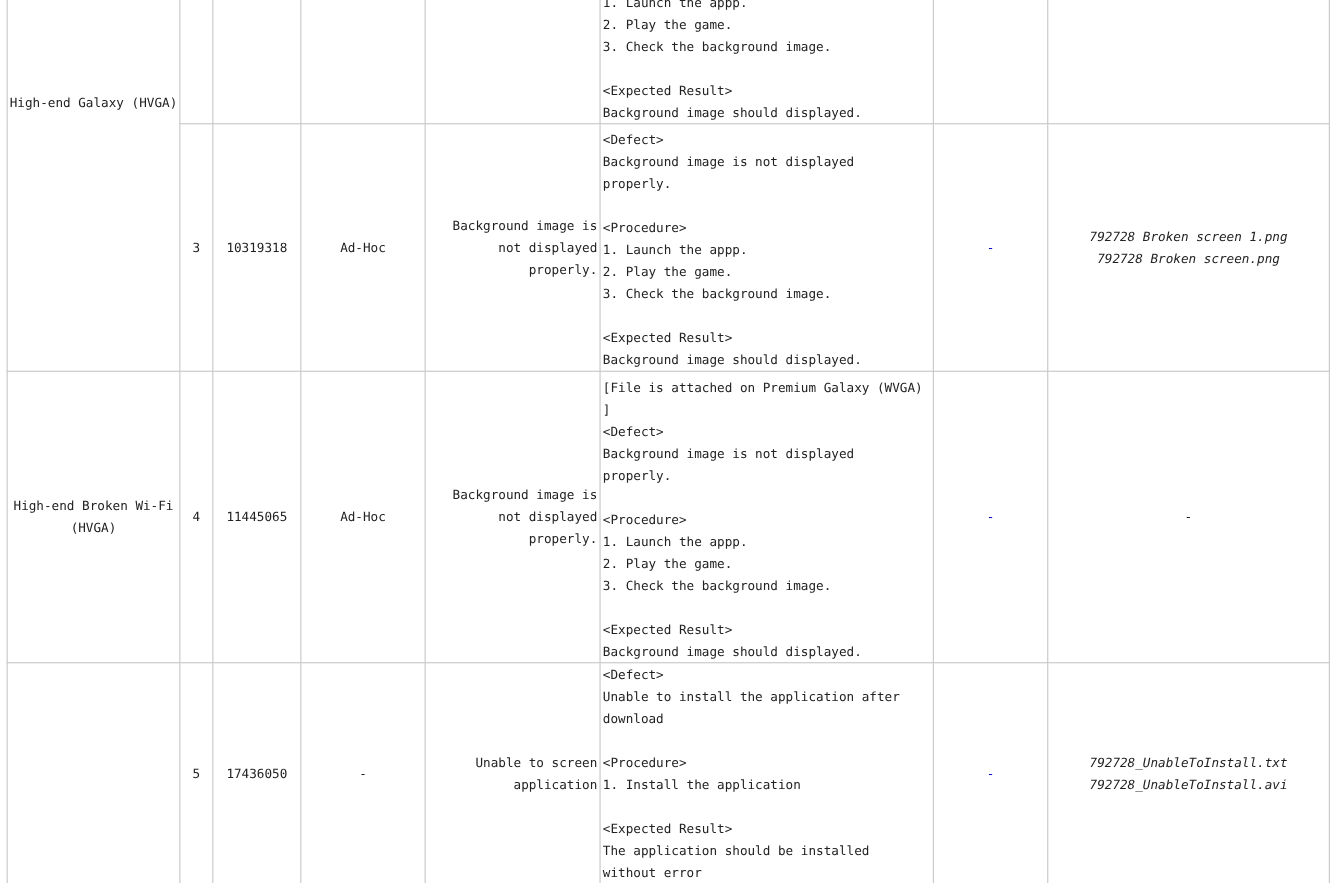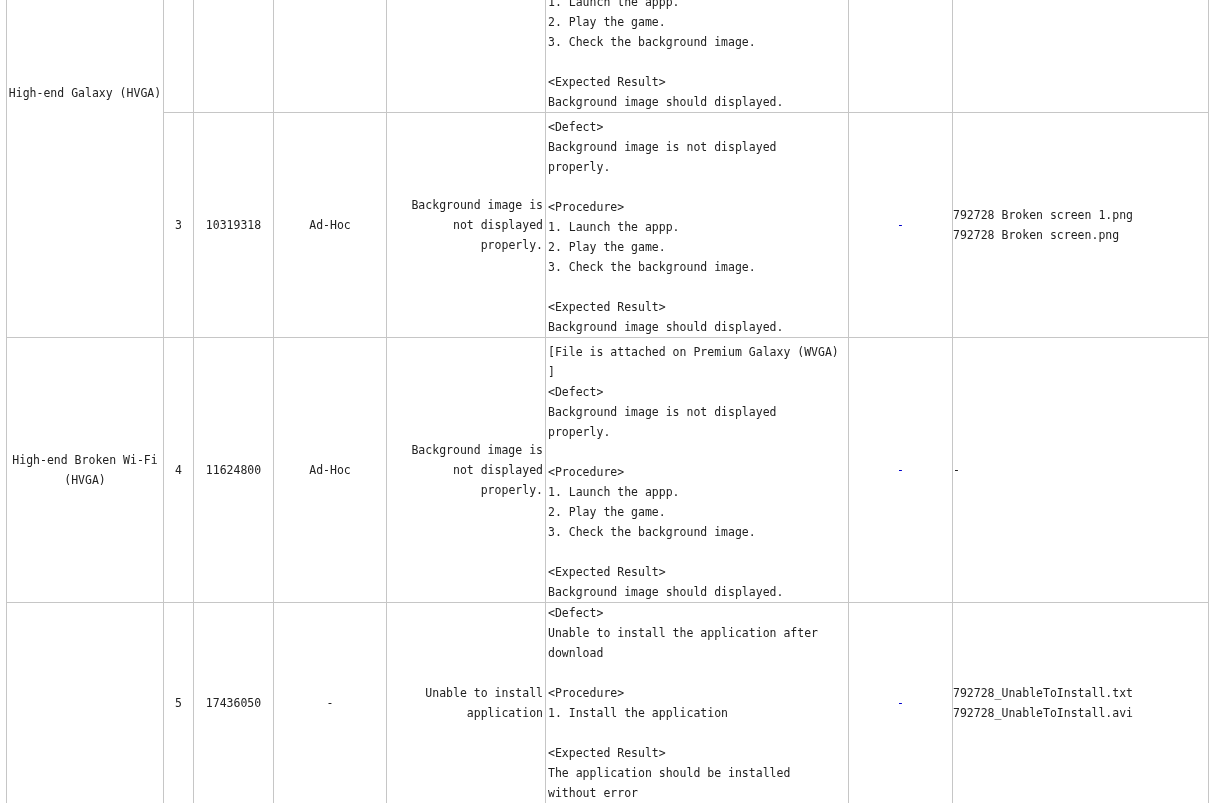--- a/index.html
+++ b/index.html
@@ -37,21 +37,21 @@
   tr.h224 { height: 224px; }
   tr.h200 { height: 200px; }
   td.device  { text-align: center; }
   td.center  { text-align: center; }
   td.summary { text-align: right; padding: 0 2px; }
   td.desc    { text-align: left; vertical-align: top; padding: 4px 2px 0 2px; }
   td.desc.flush  { padding-top: 0; }
   td.desc.bottom { vertical-align: bottom; padding: 0 2px; }
   td.linkcell { text-align: center; }
   td.linkcell .dash-link { color: #0000cc; cursor: pointer; }
-  td.attach  { text-align: left; }
+  td.attach  { text-align: center; font-style: italic; }
 </style>
 </head>
 <body>
 
 <div class="viewport">
   <table class="grid">
     <colgroup>
       <col style="width:157px">
       <col style="width:30px">
       <col style="width:80px">
@@ -97,21 +97,21 @@
 &lt;Expected Result&gt;
 Background image should displayed.</td>
       <td class="linkcell"><span class="dash-link">-</span></td>
       <td class="attach">792728 Broken screen 1.png
 792728 Broken screen.png</td>
     </tr>
 
     <tr class="h264">
       <td class="device">High-end Broken Wi-Fi (HVGA)</td>
       <td class="center">4</td>
-      <td class="center">11624800</td>
+      <td class="center">11445065</td>
       <td class="center">Ad-Hoc</td>
       <td class="summary">Background image is
 not displayed
 properly.</td>
       <td class="desc">[File is attached on Premium Galaxy (WVGA)
 ]
 &lt;Defect&gt;
 Background image is not displayed
 properly.
 
@@ -124,21 +124,21 @@
 Background image should displayed.</td>
       <td class="linkcell"><span class="dash-link">-</span></td>
       <td class="attach">-</td>
     </tr>
 
     <tr class="h200">
       <td class="device" rowspan="2"></td>
       <td class="center">5</td>
       <td class="center">17436050</td>
       <td class="center">-</td>
-      <td class="summary">Unable to install
+      <td class="summary">Unable to screen
 application</td>
       <td class="desc flush">&lt;Defect&gt;
 Unable to install the application after
 download
 
 &lt;Procedure&gt;
 1. Install the application
 
 &lt;Expected Result&gt;
 The application should be installed

